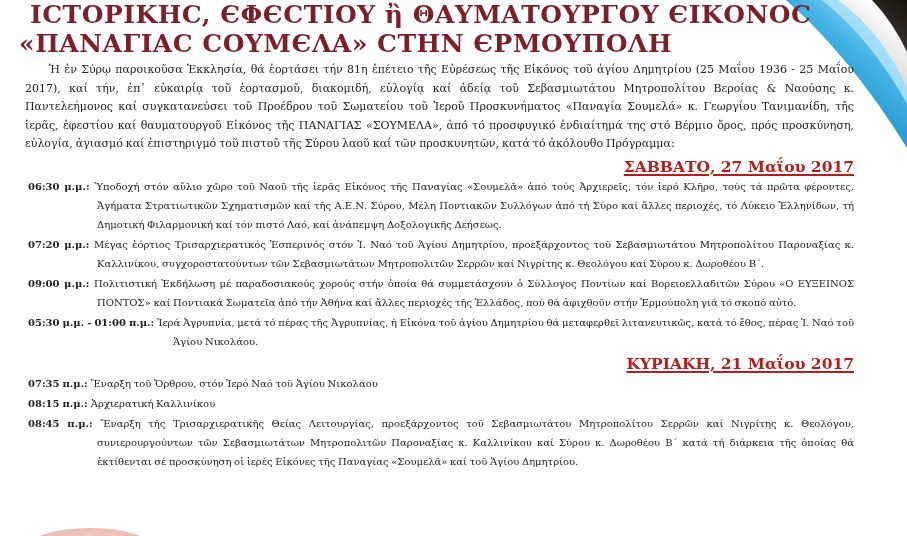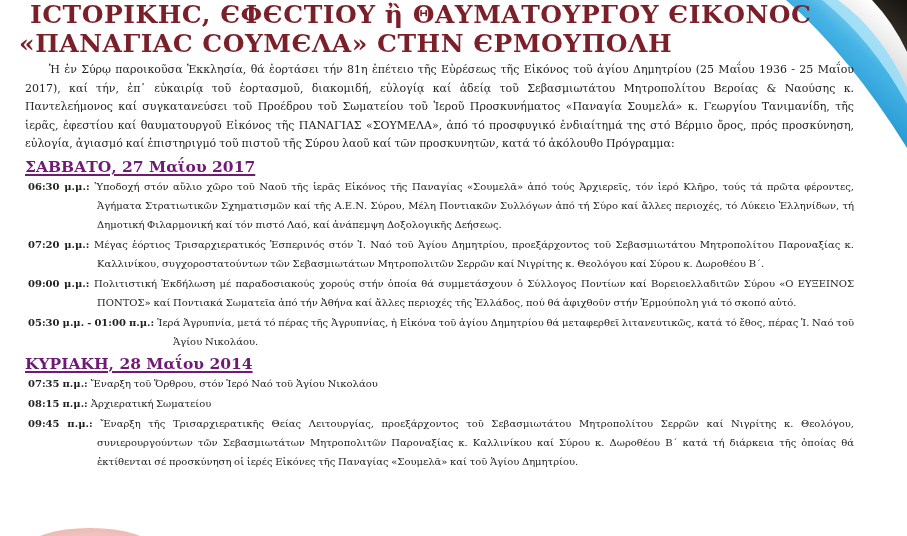--- a/index.html
+++ b/index.html
@@ -22,23 +22,23 @@
 
   .content { position:absolute; left:25px; top:61px; width:829px; }
 
   .intro {
     margin:0; font-size:11px; line-height:18.6px;
     text-align:justify; text-indent:24px;
     word-spacing:-0.5px;
   }
 
   .heading {
-    color:#701a75; font-weight:bold; font-size:15.5px; line-height:19px;
+    color:#b91c1c; font-weight:bold; font-size:15.5px; line-height:19px;
     text-decoration:underline; text-decoration-thickness:2px; text-underline-offset:2px;
-    margin:3px 0 1px 0; white-space:nowrap;
+    margin:3px 0 1px 0; white-space:nowrap;text-align:right;
   }
 
   .item {
     font-size:10px; line-height:19px; text-align:justify;
     padding-left:72px; text-indent:-69px; margin:0 0 1px 0;
     word-spacing:-0.5px;
   }
   .item.wide { padding-left:148px; text-indent:-145px; }
   .time { font-weight:bold; white-space:nowrap; }
 </style>
@@ -95,29 +95,29 @@
     </div>
     <div class="item">
       <span class="time">09:00 μ.μ.: </span>
       <span class="text">Πολιτιστική Ἐκδήλωση μέ παραδοσιακούς χορούς στήν ὁποία θά συμμετάσχουν ὁ Σύλλογος Ποντίων καί Βορειοελλαδιτῶν Σύρου «Ο ΕΥΞΕΙΝΟΣ ΠΟΝΤΟΣ» καί Ποντιακά Σωματεῖα ἀπό τήν Ἀθήνα καί ἄλλες περιοχές τῆς Ἑλλάδος, πού θά ἀφιχθοῦν στήν Ἑρμούπολη γιά τό σκοπό αὐτό.</span>
     </div>
     <div class="item wide">
       <span class="time">05:30 μ.μ. - 01:00 π.μ.: </span>
       <span class="text">Ἱερά Ἀγρυπνία, μετά τό πέρας τῆς Ἀγρυπνίας, ἡ Εἰκόνα τοῦ ἁγίου Δημητρίου θά μεταφερθεῖ λιτανευτικῶς, κατά τό ἔθος, πέρας Ἱ. Ναό τοῦ Ἁγίου Νικολάου.</span>
     </div>
 
-    <div class="heading">ΚΥΡΙΑΚΗ, 28 Μαΐου 2014</div>
+    <div class="heading">ΚΥΡΙΑΚΗ, 21 Μαΐου 2017</div>
 
     <div class="item">
       <span class="time">07:35 π.μ.: </span>
       <span class="text">Ἔναρξη τοῦ Ὄρθρου, στόν Ἱερό Ναό τοῦ Ἁγίου Νικολάου</span>
     </div>
     <div class="item">
       <span class="time">08:15 π.μ.: </span>
-      <span class="text">Ἀρχιερατική Σωματείου</span>
+      <span class="text">Ἀρχιερατική Καλλινίκου</span>
     </div>
     <div class="item">
-      <span class="time">09:45 π.μ.: </span>
+      <span class="time">08:45 π.μ.: </span>
       <span class="text">Ἔναρξη τῆς Τρισαρχιερατικῆς Θείας Λειτουργίας, προεξάρχοντος τοῦ Σεβασμιωτάτου Μητροπολίτου Σερρῶν καί Νιγρίτης κ. Θεολόγου, συνιερουργούντων τῶν Σεβασμιωτάτων Μητροπολιτῶν Παροναξίας κ. Καλλινίκου καί Σύρου κ. Δωροθέου Β΄ κατά τή διάρκεια τῆς ὁποίας θά ἐκτίθενται σέ προσκύνηση οἱ ἱερές Εἰκόνες τῆς Παναγίας «Σουμελᾶ» καί τοῦ Ἁγίου Δημητρίου.</span>
     </div>
 
   </div>
 </div>
 
 </body></html>

